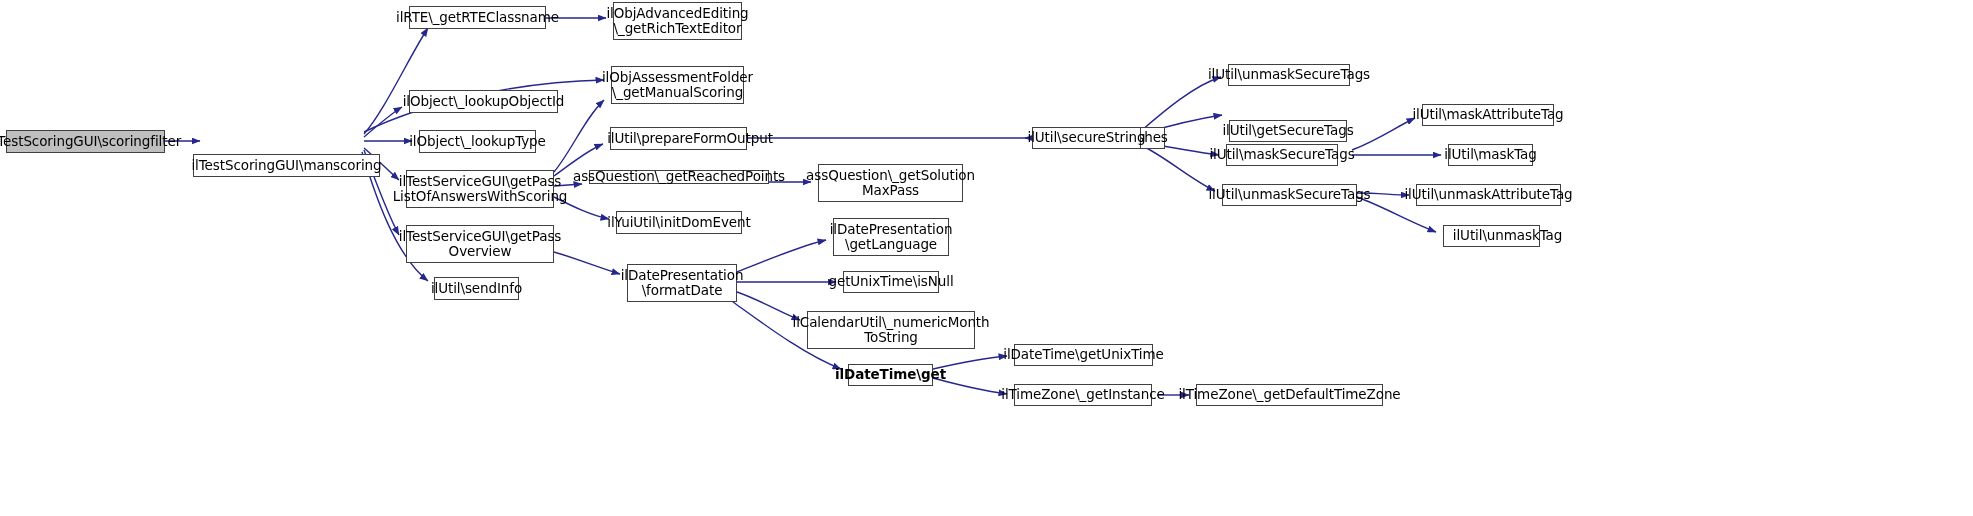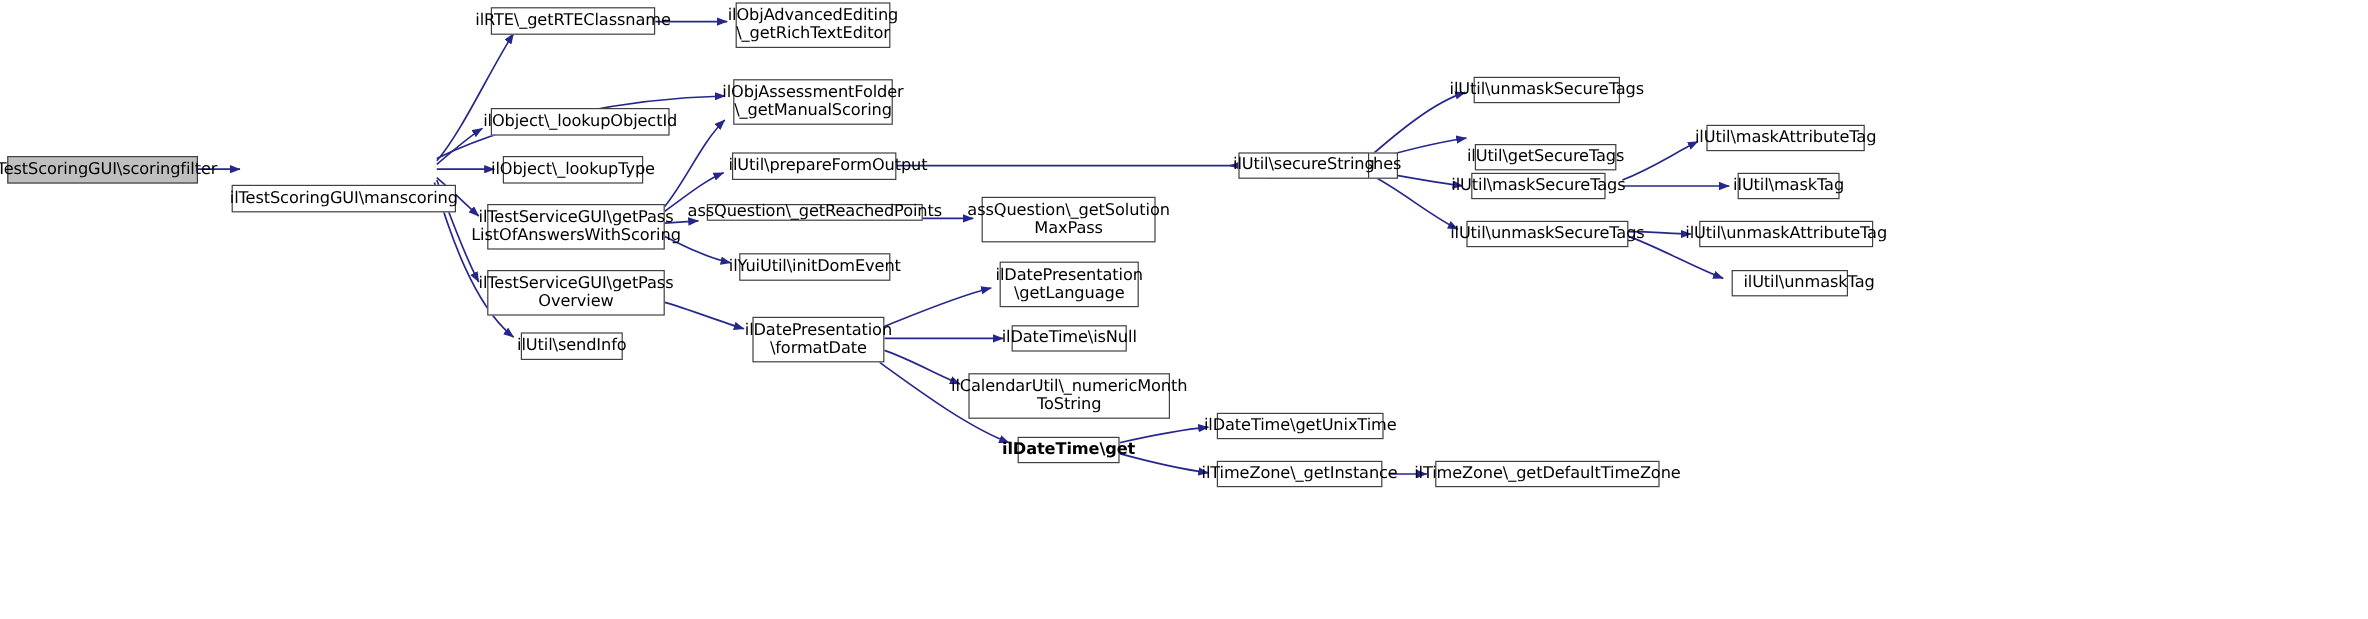--- a/index.html
+++ b/index.html
@@ -74,21 +74,21 @@
       <div class="node" style="left: 616px; top: 211px; width: 126px; height: 23px;"><span>ilYuiUtil\initDomEvent</span></div>
       <div class="node" style="left: 406px; top: 225px; width: 148px; height: 38px;"><span>ilTestServiceGUI\getPass
 Overview</span></div>
       <div class="node" style="left: 434px; top: 277px; width: 85px; height: 23px;"><span>ilUtil\sendInfo</span></div>
       <div class="node" style="left: 818px; top: 164px; width: 145px; height: 38px;"><span>assQuestion\_getSolution
 MaxPass</span></div>
       <div class="node" style="left: 833px; top: 218px; width: 116px; height: 38px;"><span>ilDatePresentation
 \getLanguage</span></div>
       <div class="node" style="left: 627px; top: 264px; width: 110px; height: 38px;"><span>ilDatePresentation
 \formatDate</span></div>
-      <div class="node" style="left: 843px; top: 271px; width: 96px; height: 22px;"><span>ilDateTime\isNull</span></div>
+      <div class="node" style="left: 843px; top: 271px; width: 96px; height: 22px;"><span>getUnixTime\isNull</span></div>
       <div class="node" style="left: 807px; top: 311px; width: 168px; height: 38px;"><span>ilCalendarUtil\_numericMonth
 ToString</span></div>
       <div class="node" style="left: 848px; top: 364px; width: 85px; height: 22px; font-weight: bold;"><span>ilDateTime\get</span></div>
       <div class="node" style="left: 1014px; top: 344px; width: 139px; height: 22px;"><span>ilDateTime\getUnixTime</span></div>
       <div class="node" style="left: 1014px; top: 384px; width: 138px; height: 22px;"><span>ilTimeZone\_getInstance</span></div>
       <div class="node" style="left: 1196px; top: 384px; width: 187px; height: 22px;"><span>ilTimeZone\_getDefaultTimeZone</span></div>
       <div class="node" style="left: 1056px; top: 127px; width: 109px; height: 22px;"><span>ilUtil\stripSlashes</span></div>
       <div class="node" style="left: 1032px; top: 127px; width: 109px; height: 22px;"><span>ilUtil\secureString</span></div>
       <div class="node" style="left: 1228px; top: 64px; width: 122px; height: 22px;"><span>ilUtil\unmaskSecureTags</span></div>
       <div class="node" style="left: 1229px; top: 120px; width: 118px; height: 22px;"><span>ilUtil\getSecureTags</span></div>

